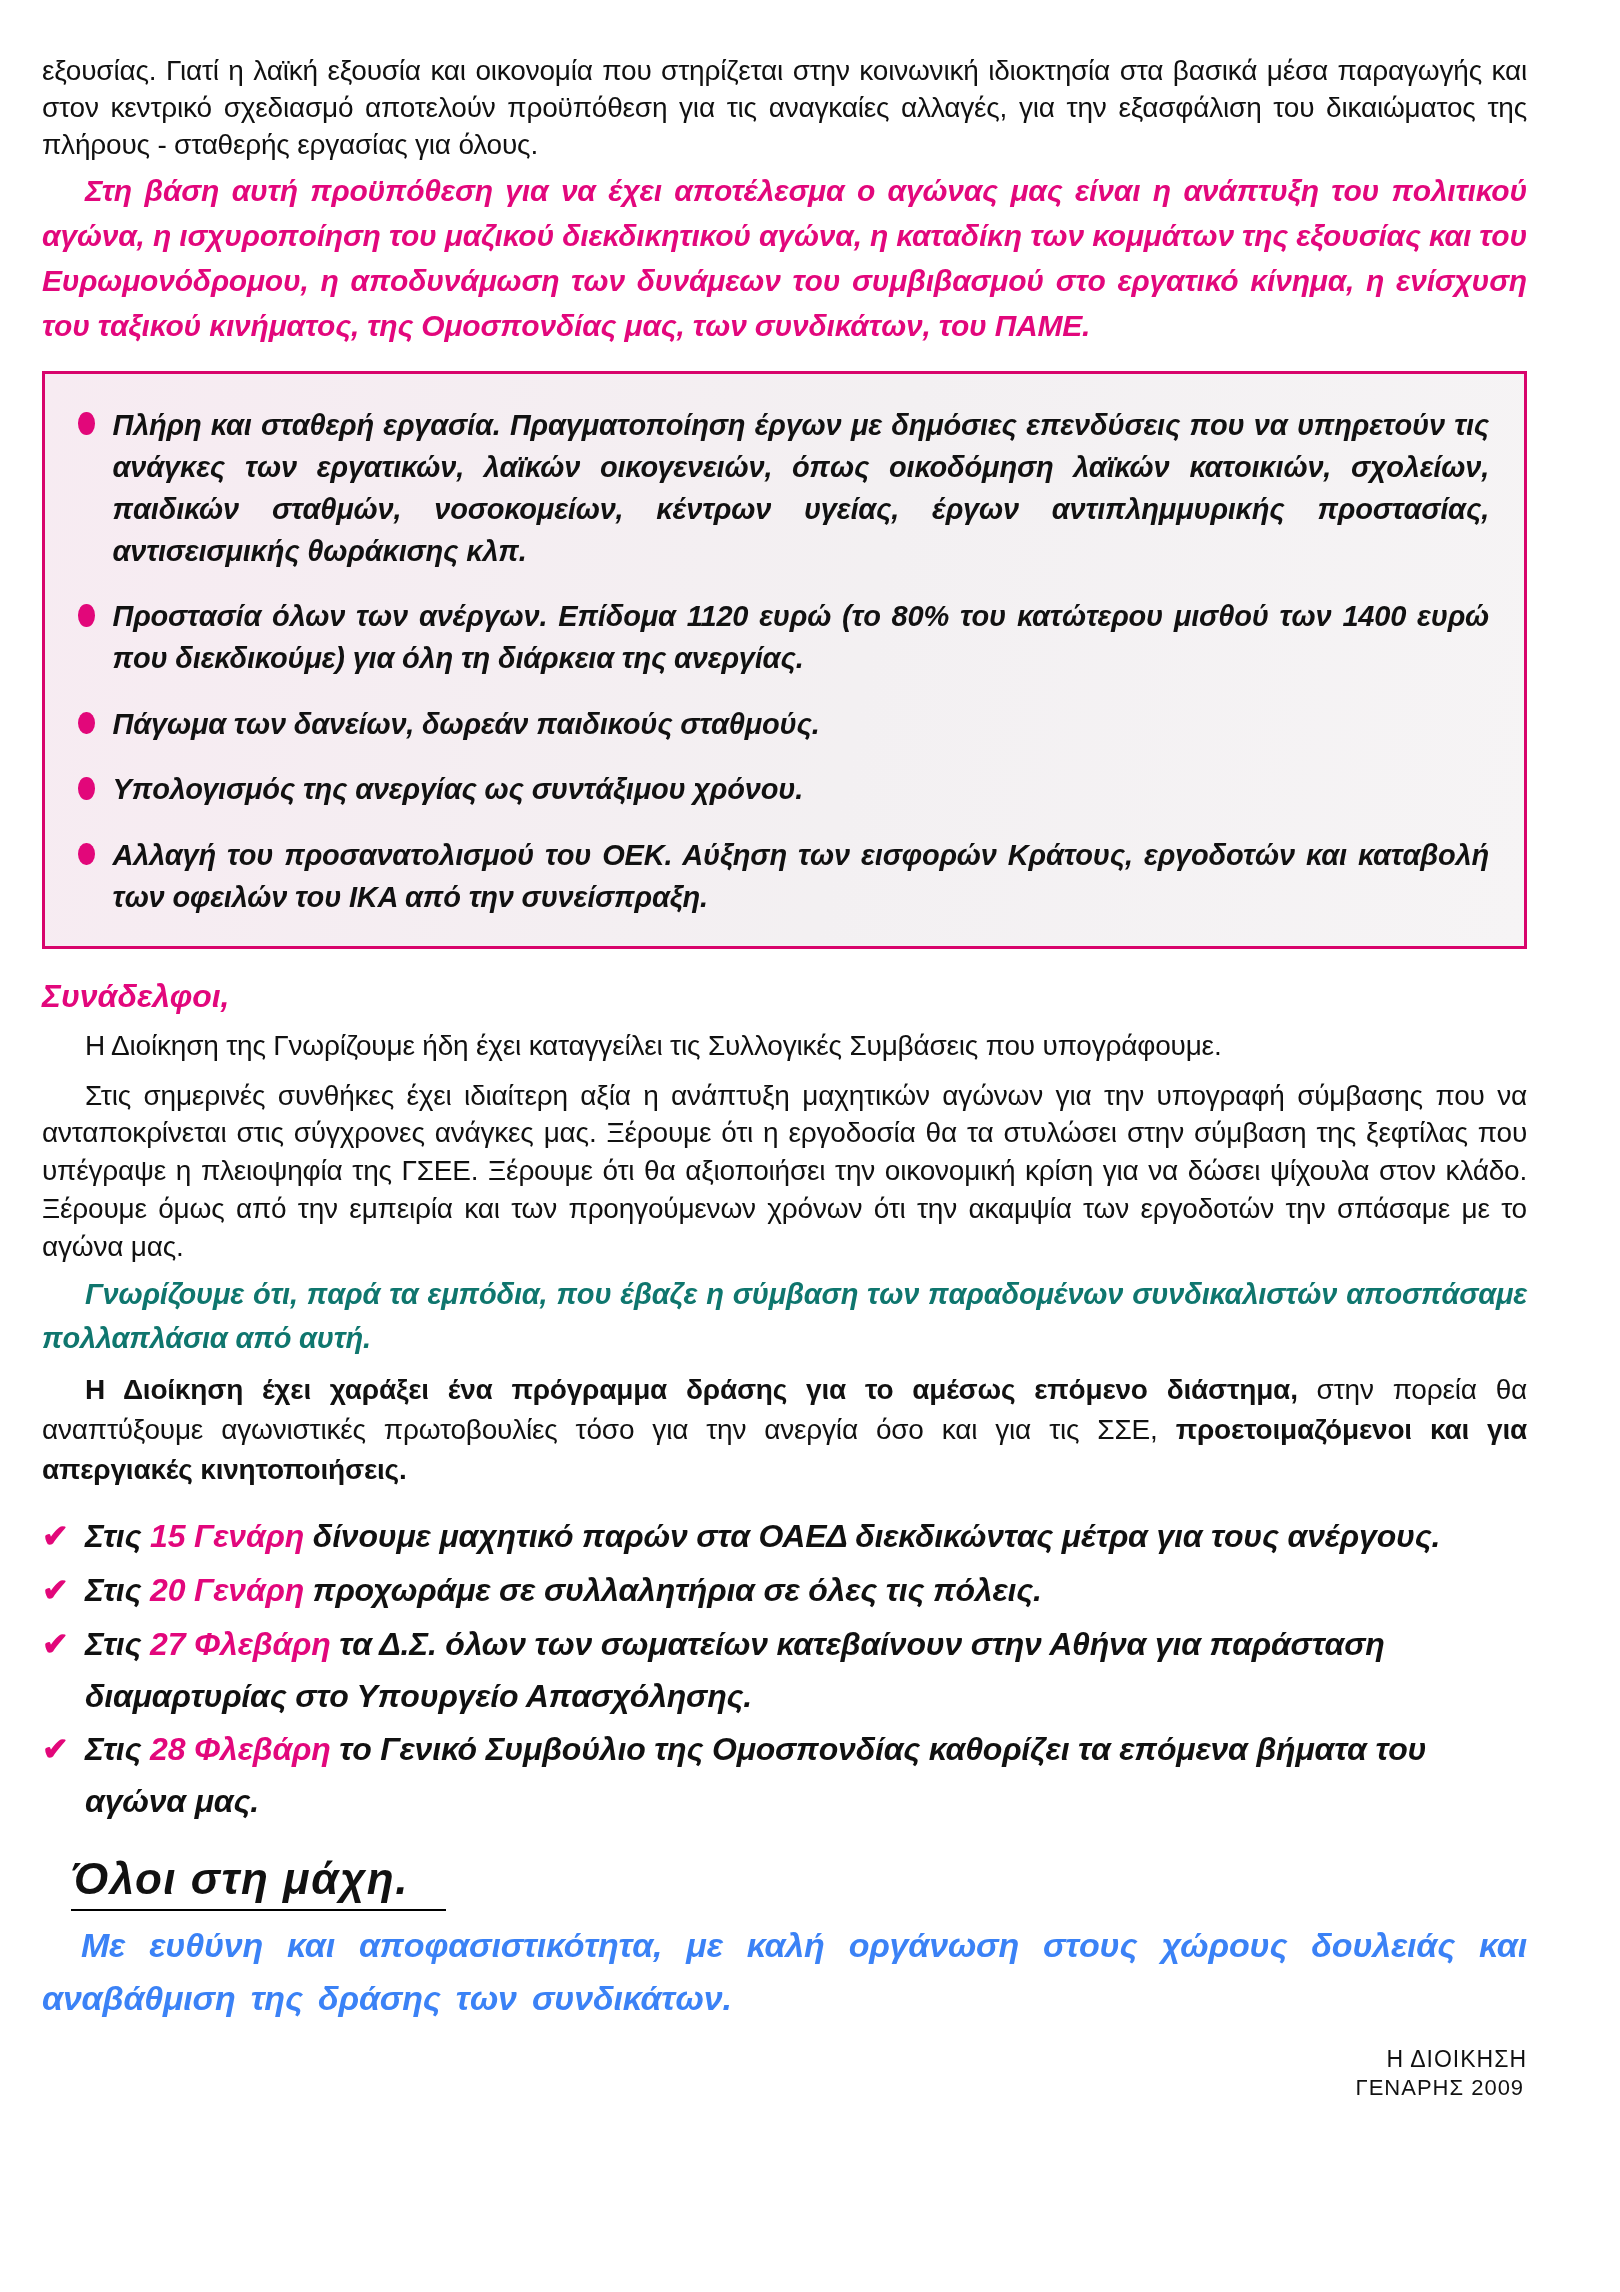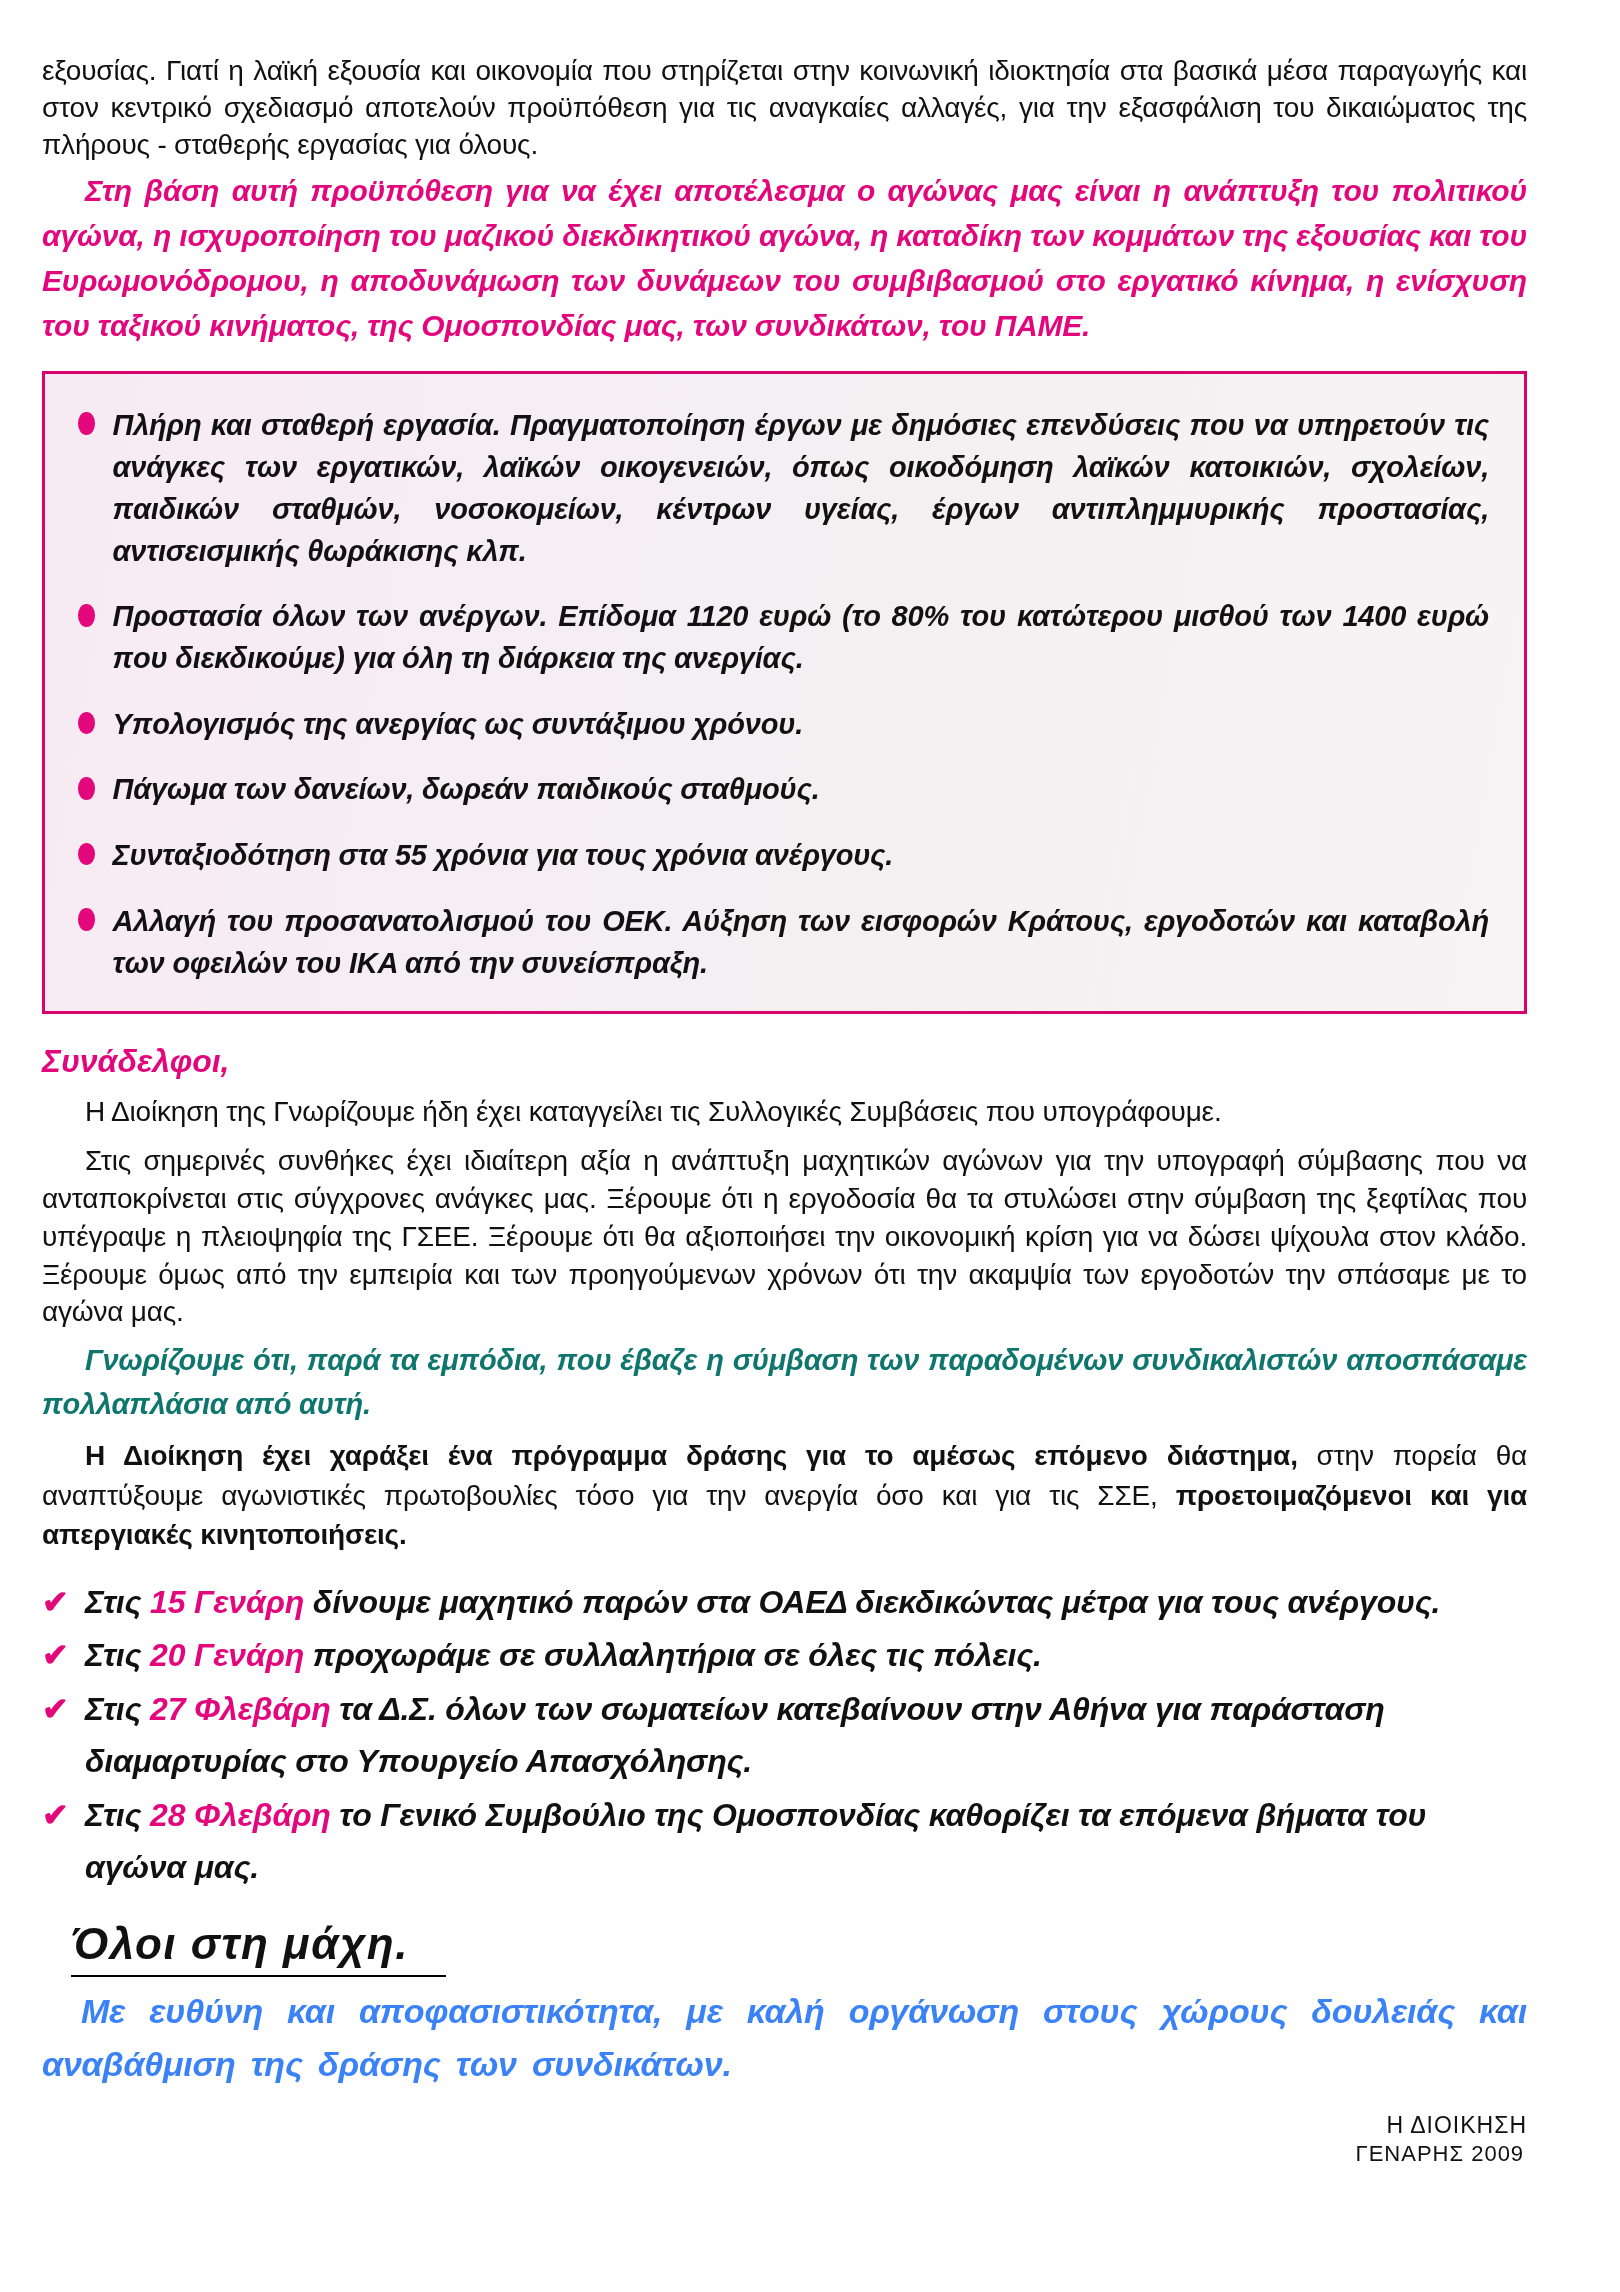--- a/index.html
+++ b/index.html
@@ -156,29 +156,25 @@
     <div class="demand">
       <span class="bullet-oval"></span>
       <div class="demand-text">Πλήρη και σταθερή εργασία. Πραγματοποίηση έργων με δημόσιες επενδύσεις που να υπηρετούν τις ανάγκες των εργατικών, λαϊκών οικογενειών, όπως οικοδόμηση λαϊκών κατοικιών, σχολείων, παιδικών σταθμών, νοσοκομείων, κέντρων υγείας, έργων αντιπλημμυρικής προστασίας, αντισεισμικής θωράκισης κλπ.</div>
     </div>
     <div class="demand">
       <span class="bullet-oval"></span>
       <div class="demand-text">Προστασία όλων των ανέργων. Επίδομα 1120 ευρώ (το 80% του κατώτερου μισθού των 1400 ευρώ  που διεκδικούμε) για όλη τη διάρκεια της ανεργίας.</div>
     </div>
     <div class="demand">
       <span class="bullet-oval"></span>
+      <div class="demand-text">Πάγωμα των δανείων, δωρεάν παιδικούς σταθμούς.</div>
+    </div>
+    <div class="demand">
+      <span class="bullet-oval"></span>
       <div class="demand-text">Υπολογισμός της ανεργίας ως συντάξιμου χρόνου.</div>
-    </div>
-    <div class="demand">
-      <span class="bullet-oval"></span>
-      <div class="demand-text">Πάγωμα των δανείων, δωρεάν παιδικούς σταθμούς.</div>
-    </div>
-    <div class="demand">
-      <span class="bullet-oval"></span>
-      <div class="demand-text">Συνταξιοδότηση στα 55 χρόνια για τους χρόνια ανέργους.</div>
     </div>
     <div class="demand">
       <span class="bullet-oval"></span>
       <div class="demand-text">Αλλαγή του προσανατολισμού του ΟΕΚ. Αύξηση των εισφορών Κράτους, εργοδοτών και καταβολή των οφειλών του ΙΚΑ από την συνείσπραξη.</div>
     </div>
   </div>
 
   <p class="comrades-heading">Συνάδελφοι,</p>
 
   <p class="p-body p-comrades-1 indent">Η Διοίκηση της Γνωρίζουμε ήδη έχει καταγγείλει τις Συλλογικές Συμβάσεις που υπογράφουμε.</p>

